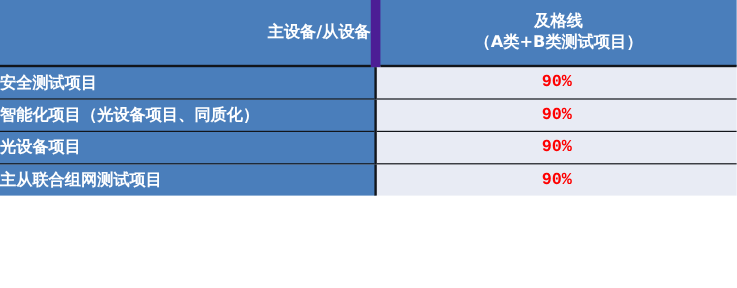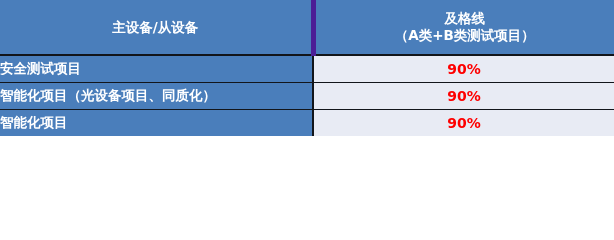--- a/index.html
+++ b/index.html
@@ -37,23 +37,23 @@
     color: #ffffff;
     font-weight: bold;
     font-size: 13.5px;
     line-height: 17px;
     border-bottom: 2px solid #12151a;
     padding: 0;
     vertical-align: middle;
   }
 
   th.header-label-cell {
-    text-align: center;
+    text-align: right;
     padding-left: 2px;
-    border-right: 5px solid #4c1d95;
+    border-right: 8px solid #4c1d95;
   }
 
   th.header-value-cell {
     text-align: center;
     padding: 0 4px;
   }
 
   .header-line-1 { display: block; }
   .header-line-2 { display: block; }
 
@@ -74,20 +74,21 @@
     padding-left: 2px;
     border-right: 2px solid #12151a;
   }
 
   td.row-value-cell {
     background: #e8ebf4;
     color: #fe0000;
     font-weight: bold;
     font-size: 14px;
     text-align: center;
+    font-family: Liberation Mono, monospace;
   }
 
   tr.data-row:last-child > td {
     border-bottom: none;
   }
 </style>
 </head>
 <body>
 
 <div class="table-wrap">
@@ -108,18 +109,22 @@
     <tbody>
       <tr class="data-row">
         <td class="row-label-cell">安全测试项目</td>
         <td class="row-value-cell">90%</td>
       </tr>
       <tr class="data-row">
         <td class="row-label-cell">智能化项目（光设备项目、同质化）</td>
         <td class="row-value-cell">90%</td>
       </tr>
       <tr class="data-row">
-        <td class="row-label-cell">智能化项目</td>
+        <td class="row-label-cell">光设备项目</td>
+        <td class="row-value-cell">90%</td>
+      </tr>
+      <tr class="data-row">
+        <td class="row-label-cell">主从联合组网测试项目</td>
         <td class="row-value-cell">90%</td>
       </tr>
     </tbody>
   </table>
 </div>
 
 </body></html>

